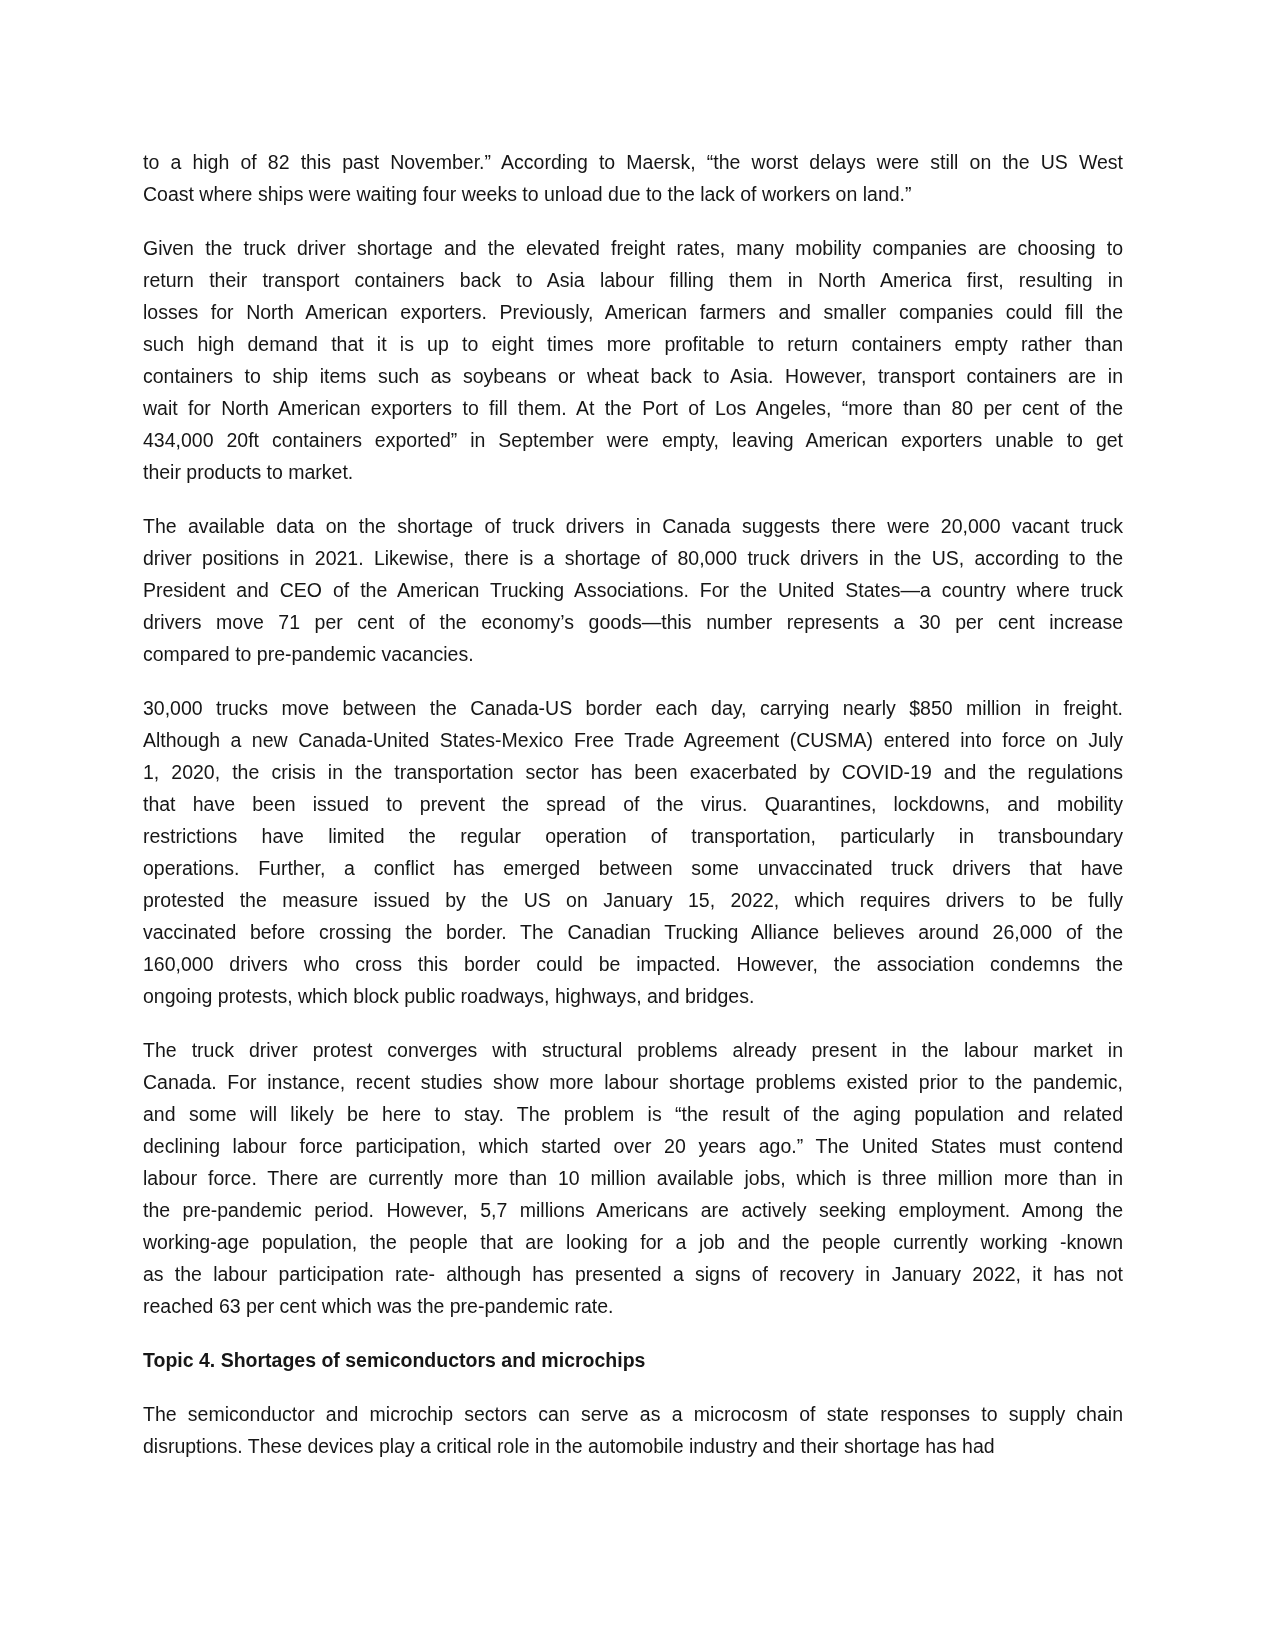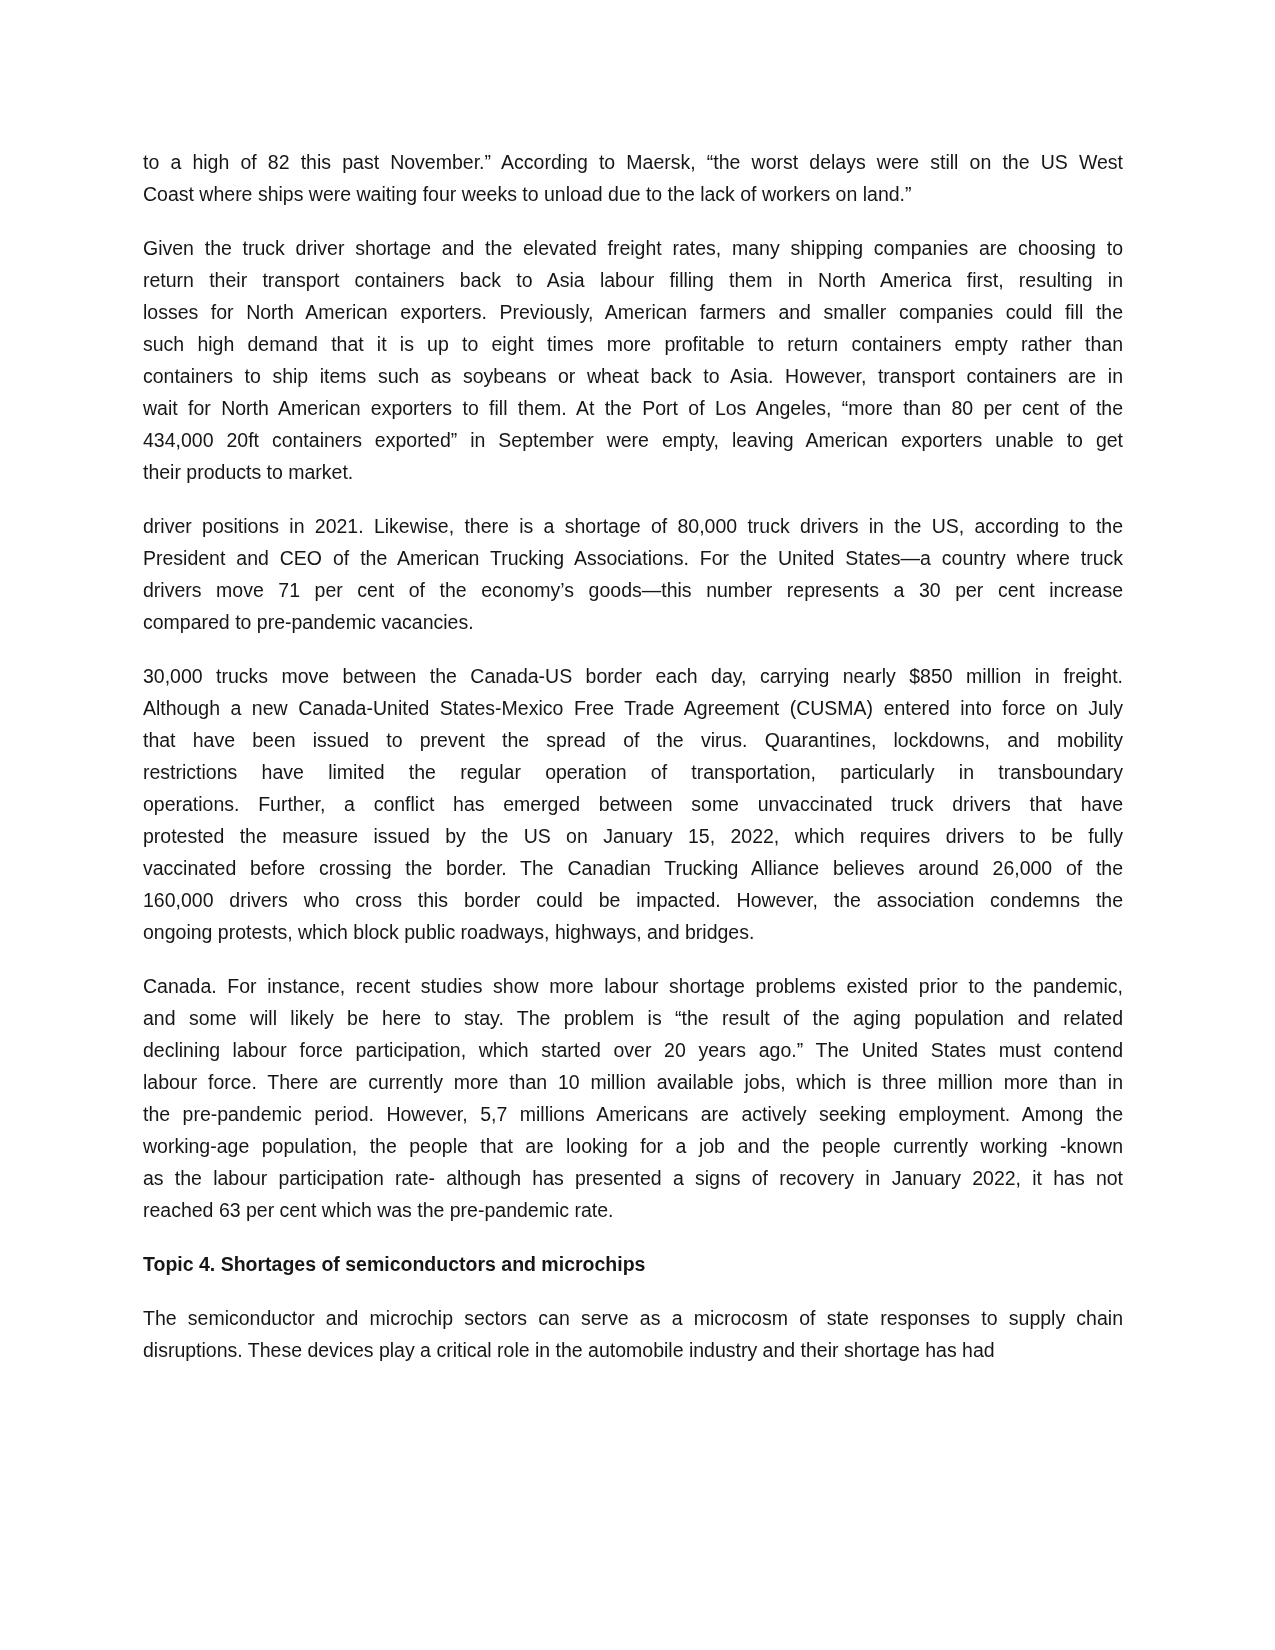--- a/index.html
+++ b/index.html
@@ -39,47 +39,50 @@
 </head>
 <body>
 
 <main class="page" style="--page-bg: #ffffff; --text-color: #161616;">
   <div id="doc">
       <div class="paragraph body">
         <div class="line">to a high of 82 this past November.” According to Maersk, “the worst delays were still on the US West</div>
         <div class="line last">Coast where ships were waiting four weeks to unload due to the lack of workers on land.”</div>
       </div>
       <div class="paragraph body">
-        <div class="line">Given the truck driver shortage and the elevated freight rates, many shipping companies are choosing to</div>
+        <div class="line">Given the truck driver shortage and the elevated freight rates, many mobility companies are choosing to</div>
         <div class="line">return their transport containers back to Asia labour filling them in North America first, resulting in</div>
         <div class="line">losses for North American exporters. Previously, American farmers and smaller companies could fill the</div>
         <div class="line">such high demand that it is up to eight times more profitable to return containers empty rather than</div>
         <div class="line">containers to ship items such as soybeans or wheat back to Asia. However, transport containers are in</div>
         <div class="line">wait for North American exporters to fill them. At the Port of Los Angeles, “more than 80 per cent of the</div>
         <div class="line">434,000 20ft containers exported” in September were empty, leaving American exporters unable to get</div>
         <div class="line last">their products to market.</div>
       </div>
       <div class="paragraph body">
+        <div class="line">The available data on the shortage of truck drivers in Canada suggests there were 20,000 vacant truck</div>
         <div class="line">driver positions in 2021. Likewise, there is a shortage of 80,000 truck drivers in the US, according to the</div>
         <div class="line">President and CEO of the American Trucking Associations. For the United States—a country where truck</div>
         <div class="line">drivers move 71 per cent of the economy’s goods—this number represents a 30 per cent increase</div>
         <div class="line last">compared to pre-pandemic vacancies.</div>
       </div>
       <div class="paragraph body">
         <div class="line">30,000 trucks move between the Canada-US border each day, carrying nearly $850 million in freight.</div>
         <div class="line">Although a new Canada-United States-Mexico Free Trade Agreement (CUSMA) entered into force on July</div>
+        <div class="line">1, 2020, the crisis in the transportation sector has been exacerbated by COVID-19 and the regulations</div>
         <div class="line">that have been issued to prevent the spread of the virus. Quarantines, lockdowns, and mobility</div>
         <div class="line">restrictions have limited the regular operation of transportation, particularly in transboundary</div>
         <div class="line">operations. Further, a conflict has emerged between some unvaccinated truck drivers that have</div>
         <div class="line">protested the measure issued by the US on January 15, 2022, which requires drivers to be fully</div>
         <div class="line">vaccinated before crossing the border. The Canadian Trucking Alliance believes around 26,000 of the</div>
         <div class="line">160,000 drivers who cross this border could be impacted. However, the association condemns the</div>
         <div class="line last">ongoing protests, which block public roadways, highways, and bridges.</div>
       </div>
       <div class="paragraph body">
+        <div class="line">The truck driver protest converges with structural problems already present in the labour market in</div>
         <div class="line">Canada. For instance, recent studies show more labour shortage problems existed prior to the pandemic,</div>
         <div class="line">and some will likely be here to stay. The problem is “the result of the aging population and related</div>
         <div class="line">declining labour force participation, which started over 20 years ago.” The United States must contend</div>
         <div class="line">labour force. There are currently more than 10 million available jobs, which is three million more than in</div>
         <div class="line">the pre-pandemic period. However, 5,7 millions Americans are actively seeking employment. Among the</div>
         <div class="line">working-age population, the people that are looking for a job and the people currently working -known</div>
         <div class="line">as the labour participation rate- although has presented a signs of recovery in January 2022, it has not</div>
         <div class="line last">reached 63 per cent which was the pre-pandemic rate.</div>
       </div>
       <div class="paragraph heading">

